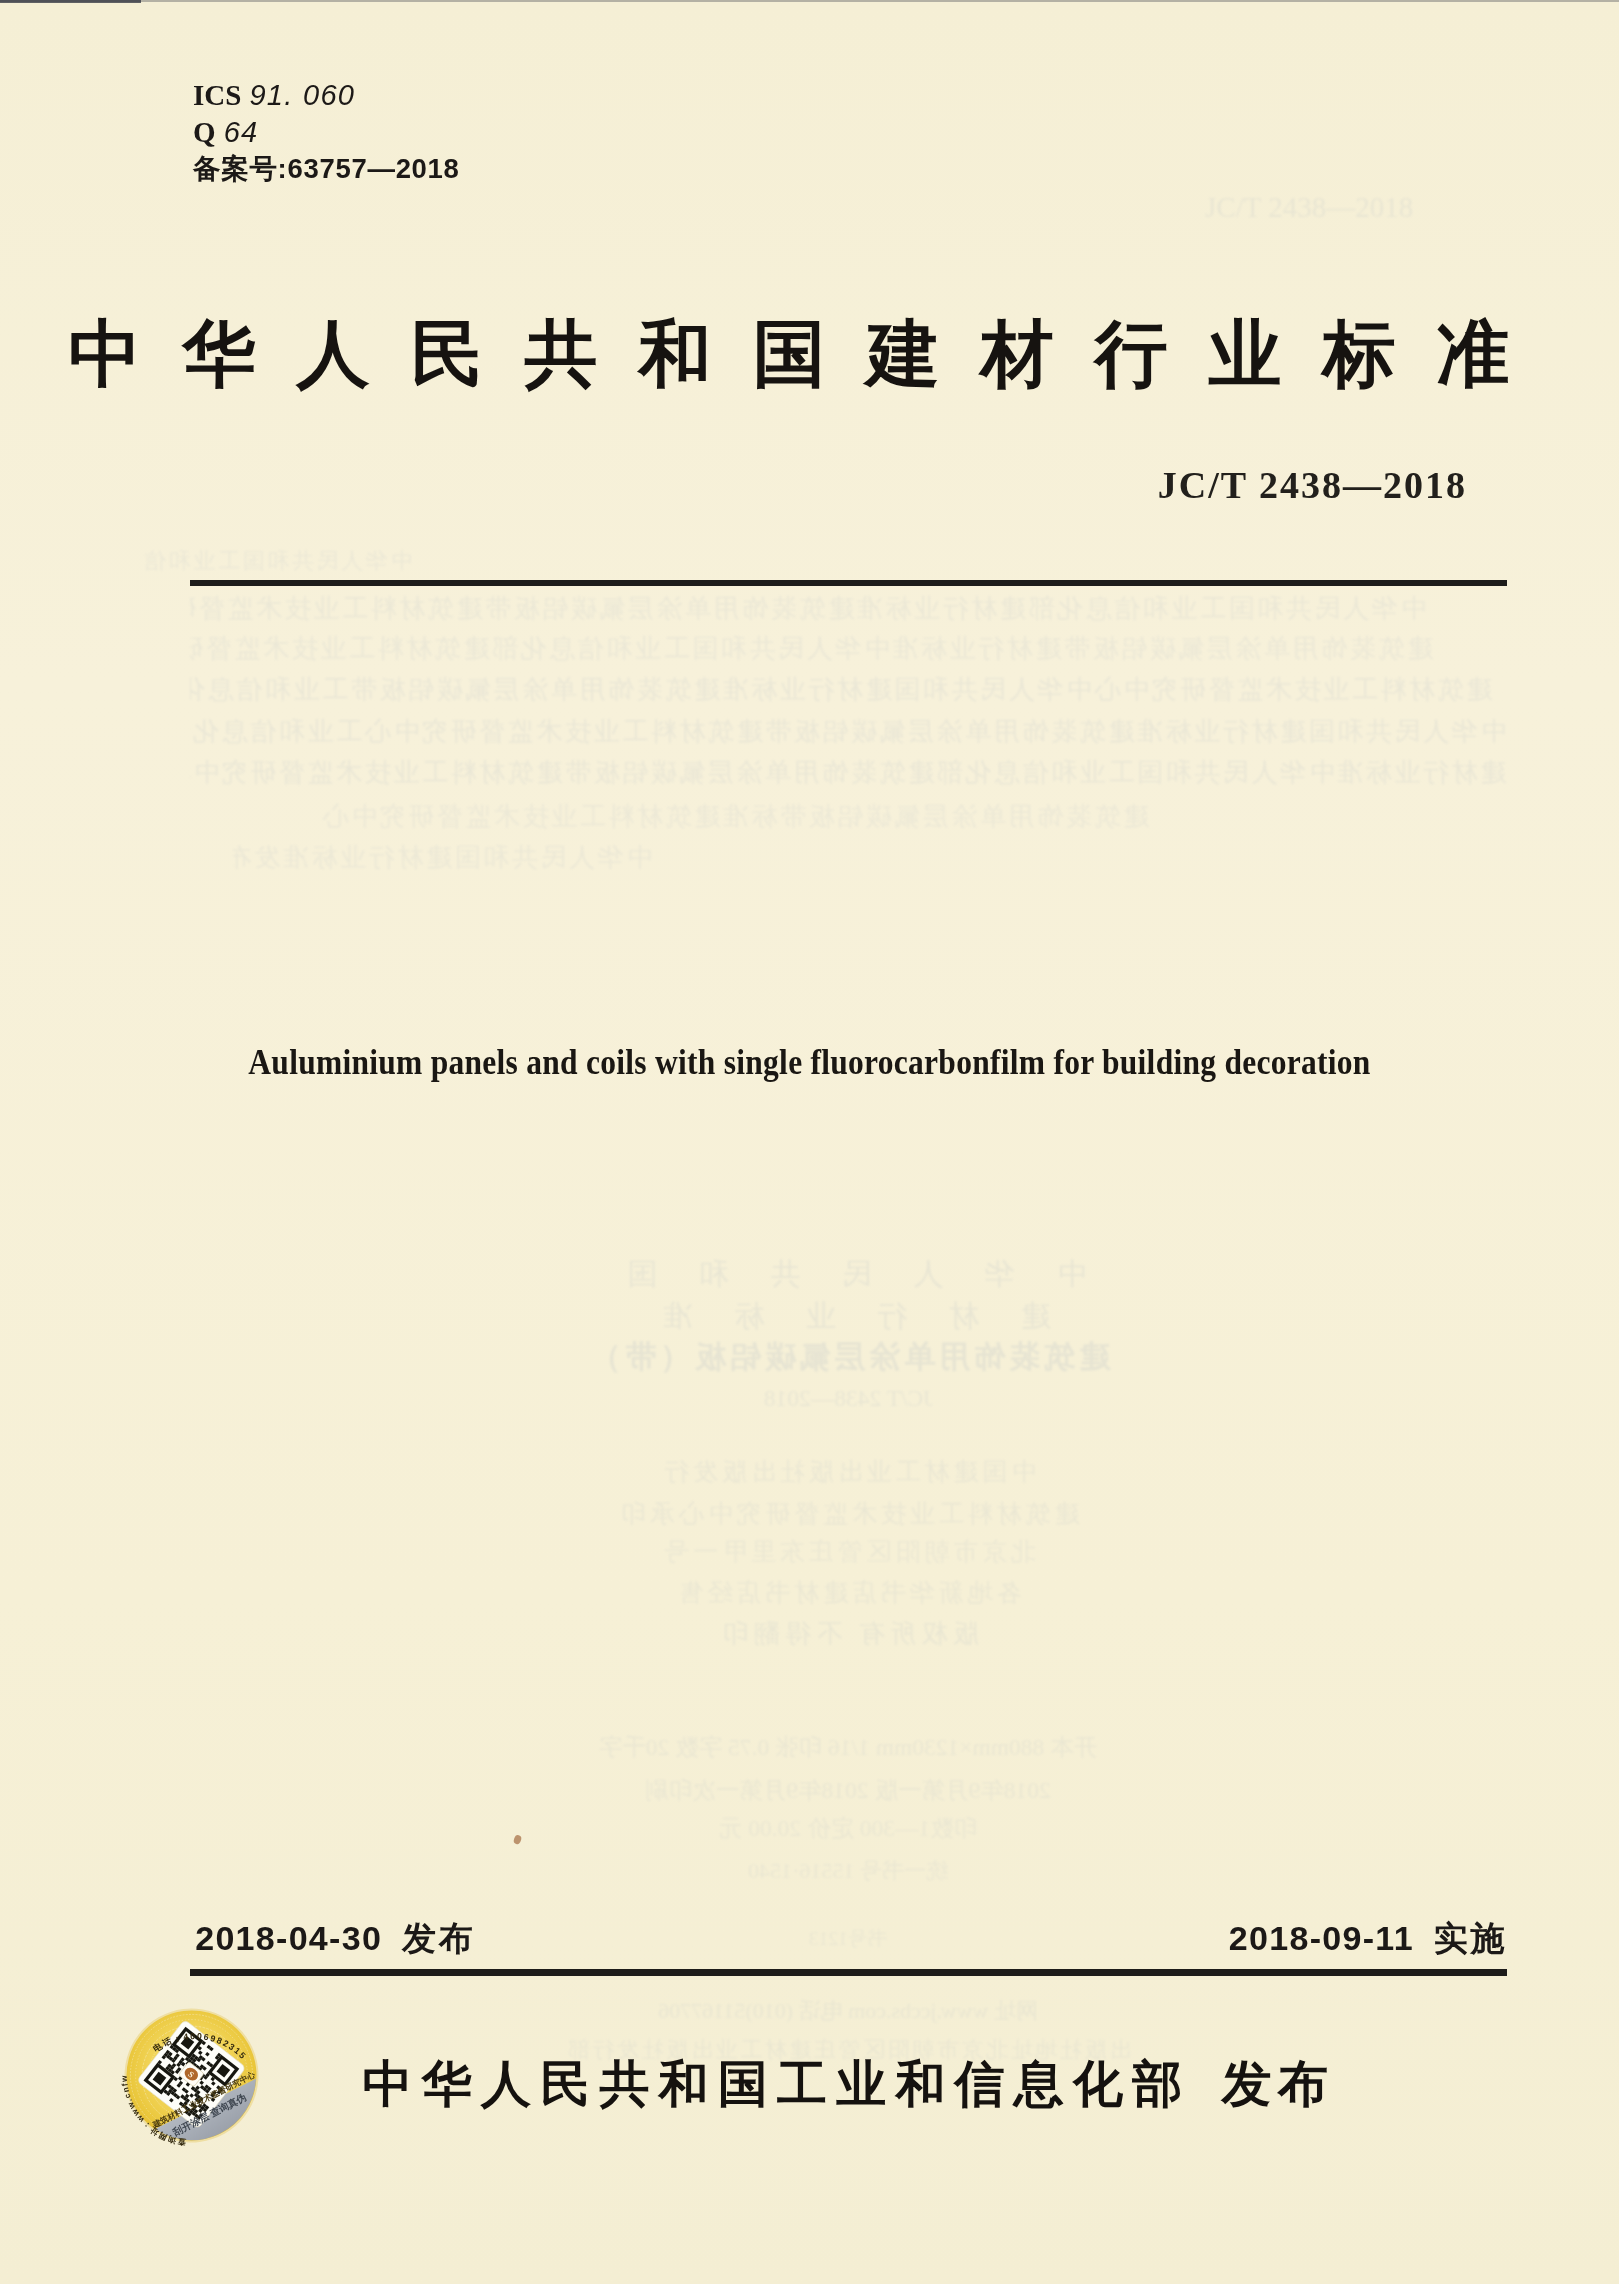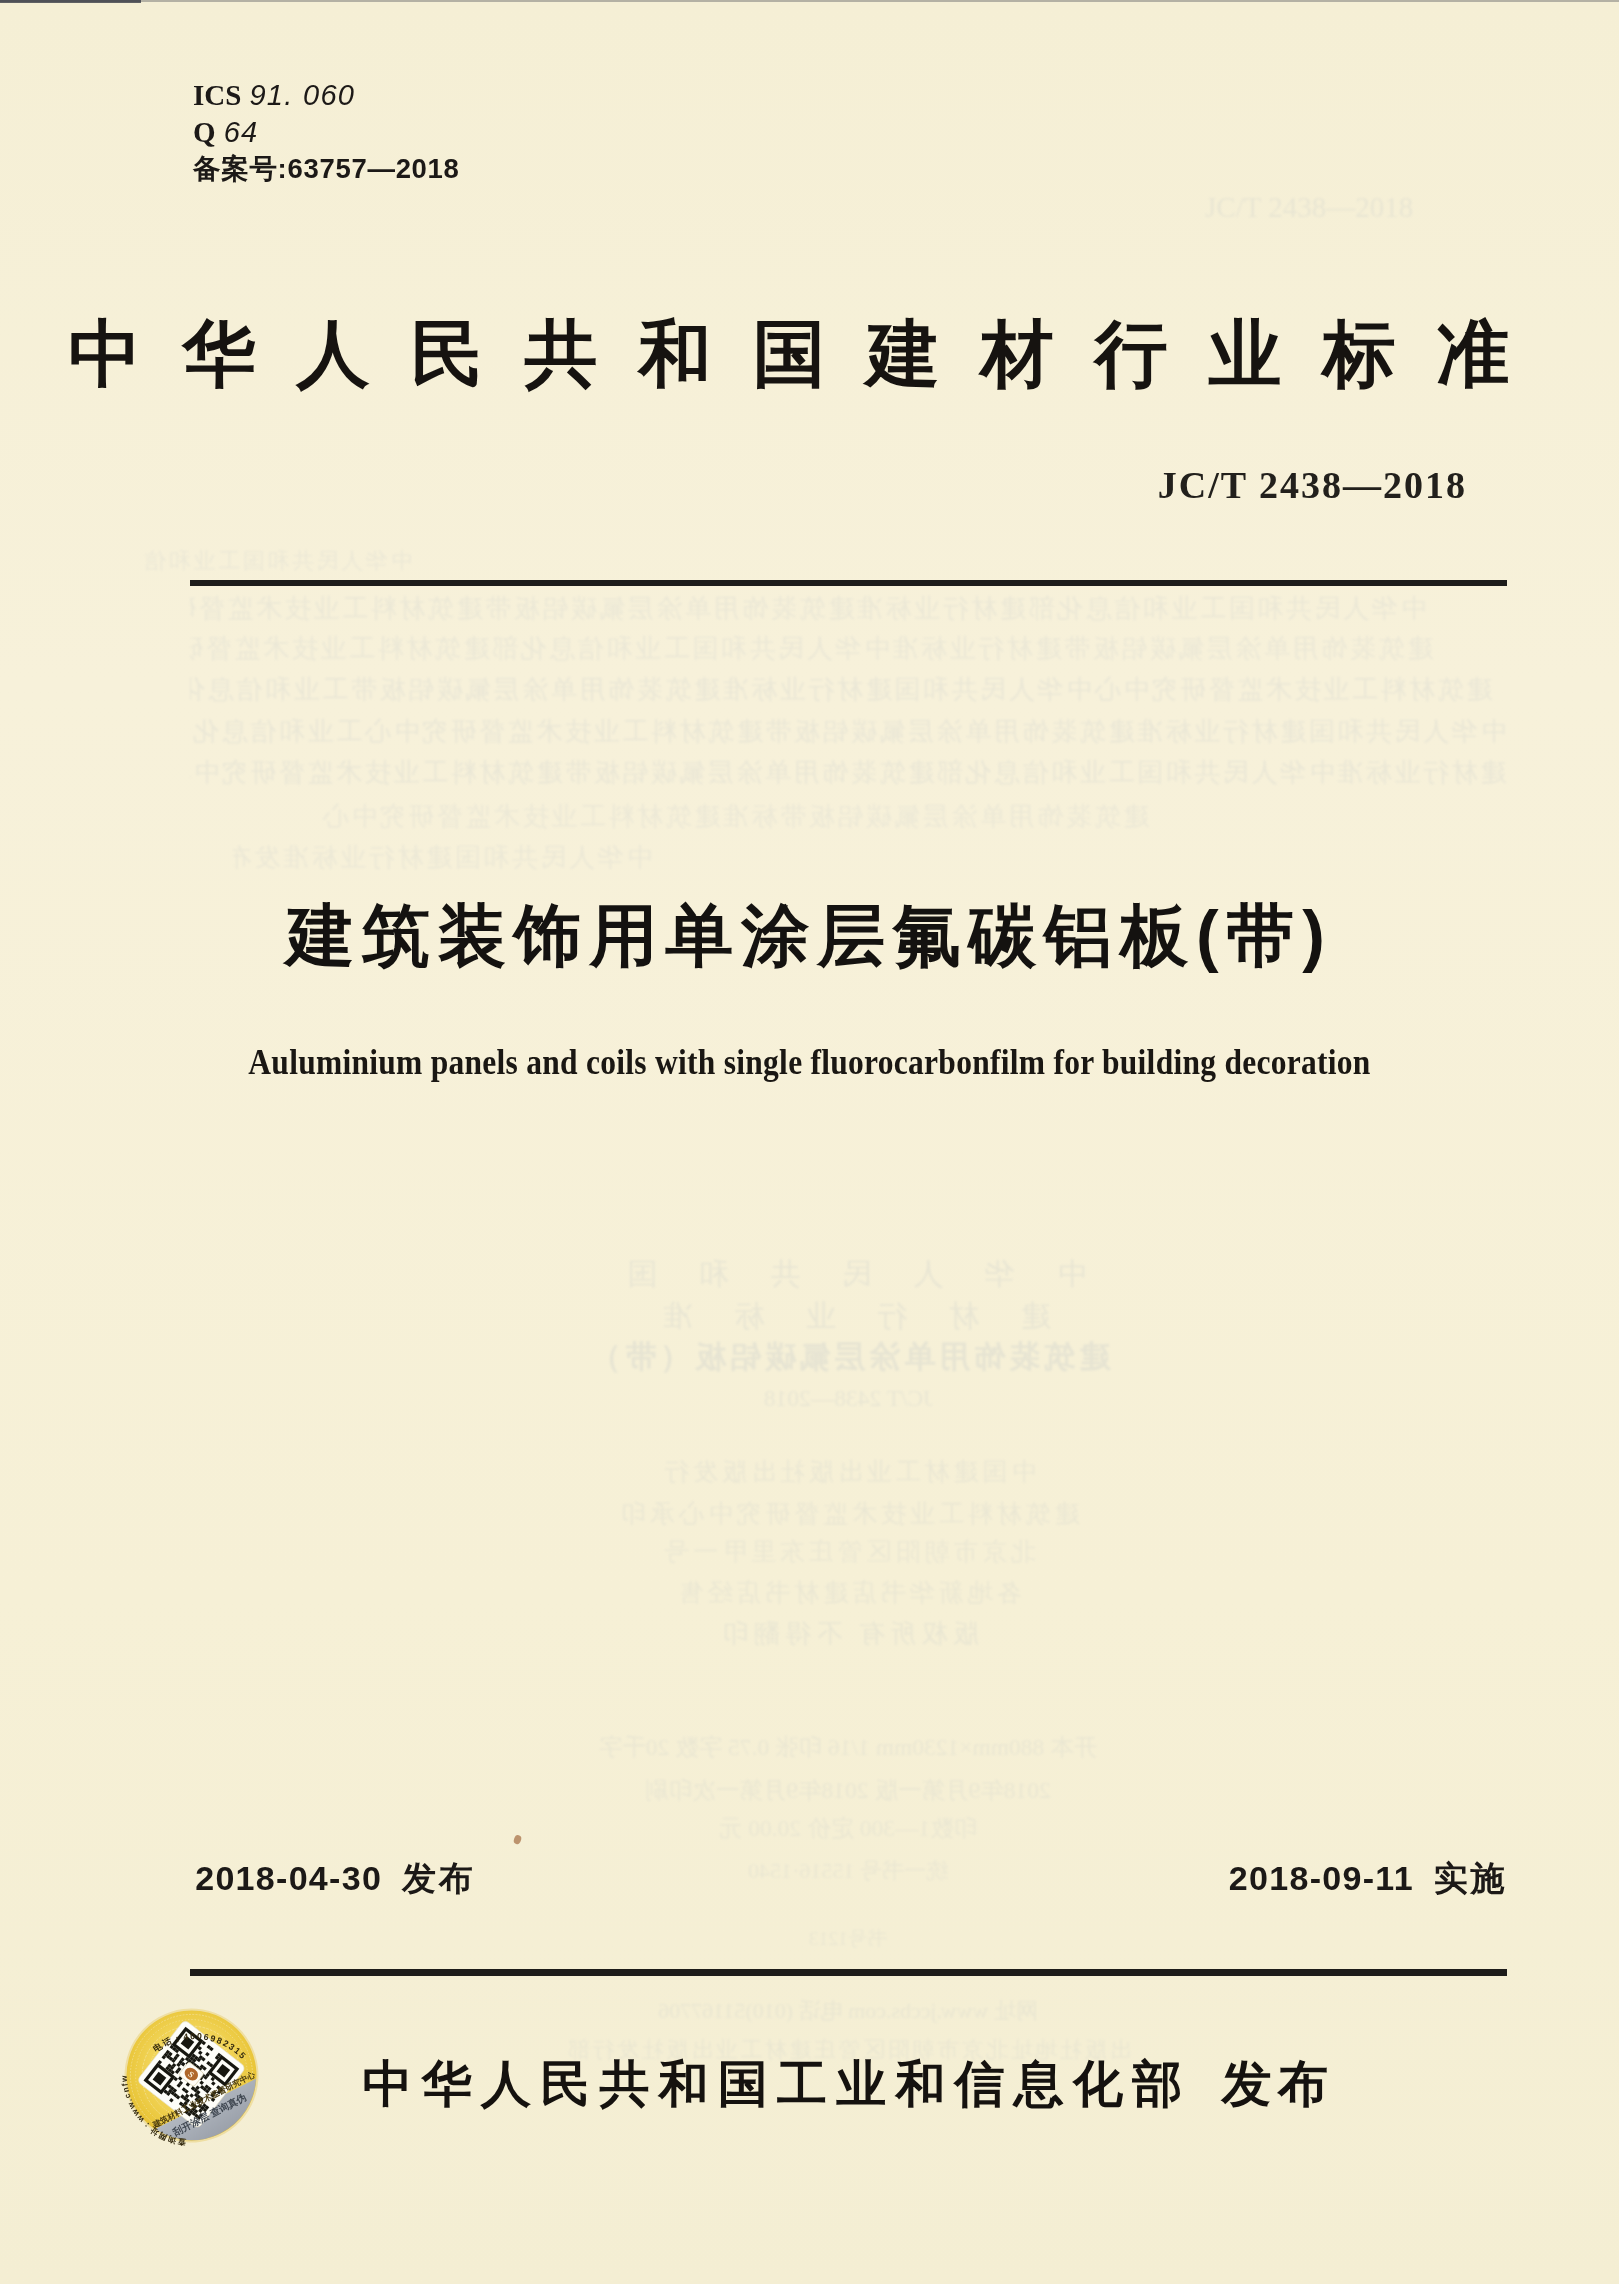--- a/index.html
+++ b/index.html
@@ -35,21 +35,21 @@
   .rule-bottom{top:1969px;height:6.5px;}
 
   .main-title{left:0;top:891px;width:100%;text-align:center;
     font-weight:700;font-size:68px;letter-spacing:7.8px;white-space:nowrap;color:#141210;}
 
   .en-title{left:0;top:1043px;width:100%;text-align:center;white-space:nowrap;}
   .en-title span{display:inline-block;transform:scaleX(.9);transform-origin:center;
     font-family:"Liberation Serif","DejaVu Serif",serif;font-weight:700;font-size:35px;
     letter-spacing:0.3px;color:#1a1713;}
 
-  .dates-row{left:190px;top:1856px;width:1317px;height:39px;font-size:34px;}
+  .dates-row{left:190px;top:1916px;width:1317px;height:39px;font-size:34px;}
   .date-left{position:absolute;left:5.2px;top:0;white-space:nowrap;}
   .date-right{position:absolute;right:0;top:0;white-space:nowrap;}
   .date-num{font-weight:600;letter-spacing:1.3px;}
   .date-label{font-weight:700;margin-left:10.5px;letter-spacing:2.6px;}
 
   .ministry{left:190px;top:2051px;width:1317px;text-align:center;white-space:nowrap;
     font-family:Liberation Serif, serif;font-weight:700;font-size:50px;
     letter-spacing:9.2px;color:#15120f;}
   .ministry .pub{margin-left:30px;letter-spacing:6.5px;}
 
@@ -109,21 +109,20 @@
     <div class="record-row">备案号:63757—2018</div>
   </div>
 
 
   <div class="abs std-class">中华人民共和国建材行业标准</div>
 
   <div class="abs std-no">JC/T 2438—2018</div>
 
   <div class="abs rule rule-top"></div>
 
-  <div class="abs main-title">建筑装饰用单涂层氟碳铝板(带)</div>
   <div class="abs en-title">
     <span>Auluminium panels and coils with single fluorocarbonfilm for building decoration</span>
   </div>
 
   <div class="abs dates-row">
     <div class="date-left">
       <span class="date-num">2018-04-30</span>
       <span class="date-label">发布</span>
     </div>
     <div class="date-right">

